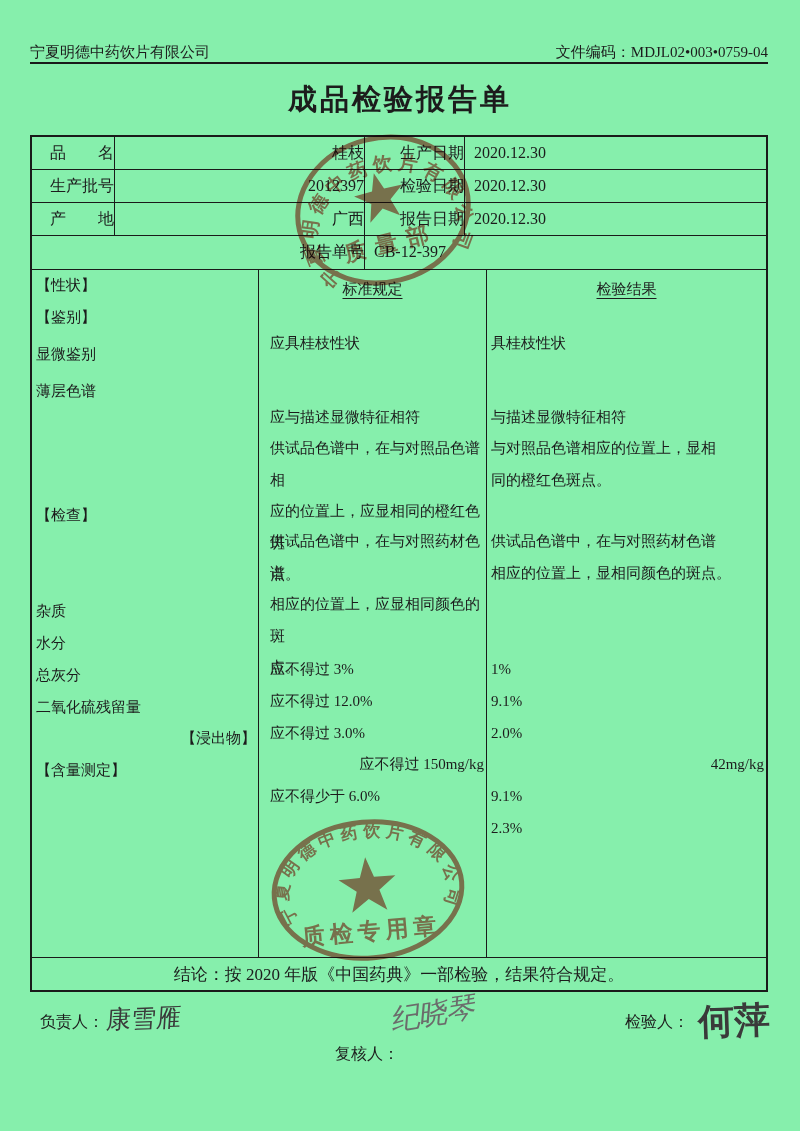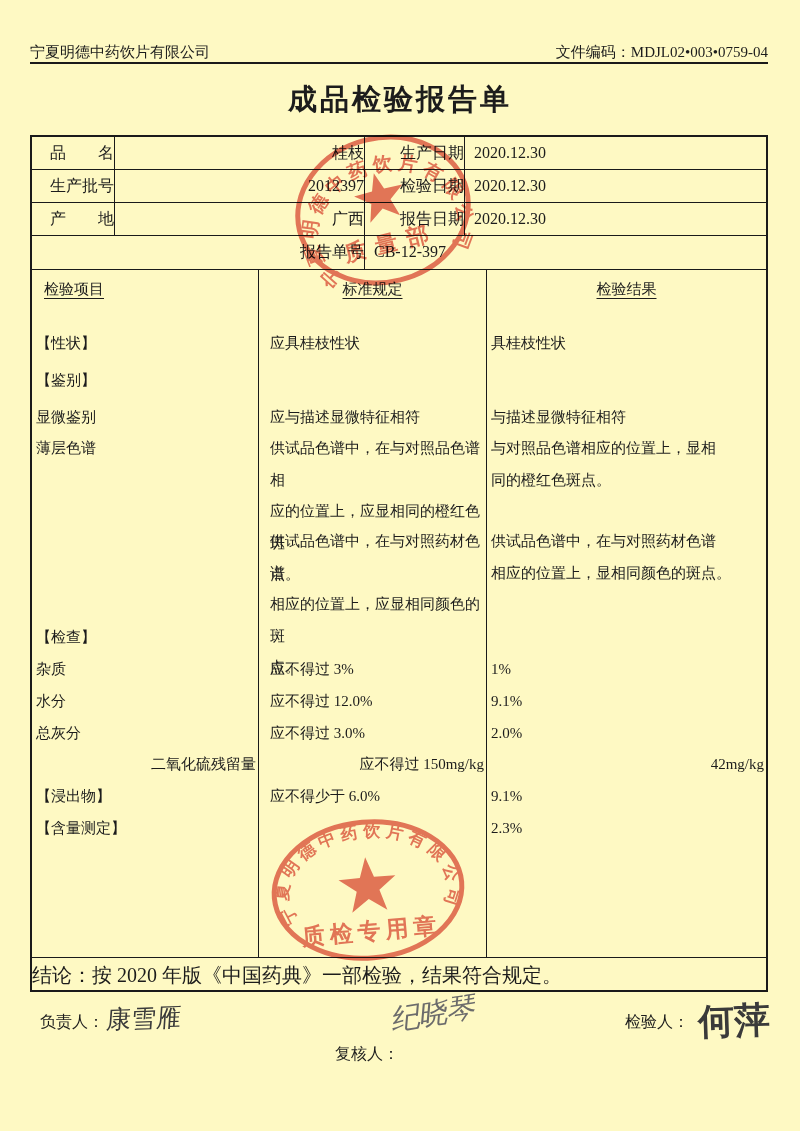--- a/index.html
+++ b/index.html
@@ -1,17 +1,17 @@
 <!DOCTYPE html>
 <html><head>
 <meta charset="utf-8">
 <style>
   html,body{margin:0;padding:0;background:#ffffff;}
   .page{
-    position:relative;width:800px;height:1131px;background:#fef9c3;overflow:hidden;
+    position:relative;width:800px;height:1131px;background:#86efac;overflow:hidden;
     font-family:"Liberation Serif","DejaVu Serif",serif;color:#1c1c1c;
   }
   
   .doc-header{position:absolute;left:30px;top:38px;width:738px;height:24px;
     display:flex;justify-content:space-between;align-items:flex-end;font-size:15px;}
   .header-rule{position:absolute;left:30px;top:62px;width:738px;height:2px;background:#1a1a1a;}
   .doc-title{position:absolute;left:0;top:80px;width:800px;text-align:center;
     font-size:29px;font-weight:bold;letter-spacing:3px;}
   
   .doc-table{position:absolute;left:30px;top:135px;width:738px;height:857px;
@@ -47,21 +47,21 @@
   .trow:nth-child(7){height:32px;}
   .trow:nth-child(8){height:32px;}
   .trow:nth-child(9){height:32px;}
   .trow:nth-child(10){height:31px;}
   .trow:nth-child(11){height:32px;text-align:right;}
   .trow:nth-child(12){height:32px;}
   .trow:nth-child(13){height:145px;}
   .justify-first::first-line{letter-spacing:3.5px;}
   
   .conclusion{width:734px;height:35px;border-top:1.5px solid #1a1a1a;box-sizing:border-box;
-    text-align:left;line-height:34px;font-size:20px;}
+    text-align:center;line-height:34px;font-size:17px;}
   
   .sig-label{position:absolute;font-size:16px;}
   .sig{position:absolute;color:#3a3a3a;}
   .sig-lead{left:106px;top:1002px;font-size:25px;transform:rotate(-2deg) skewX(-6deg);}
   .sig-review{left:392px;top:994px;font-size:29px;color:#6b6b6b;
     transform:rotate(-9deg) skewX(-14deg);letter-spacing:-1px;}
   .sig-inspector{left:698px;top:997px;font-size:36px;font-weight:600;transform:rotate(-2deg);}
   
   .stamp{position:absolute;pointer-events:none;mix-blend-mode:multiply;opacity:.82;}
   .stamp text{font-family:"Liberation Serif","DejaVu Serif",serif;font-weight:bold;}
@@ -96,21 +96,20 @@
       <div class="cell br">广西</div>
       <div class="cell br">报告日期</div>
       <div class="cell">2020.12.30</div>
 
       <div class="cell br nb span2">报告单号</div>
       <div class="cell nb span2">CB-12-397</div>
     </div>
 
     <div class="results">
       <div class="rcol rcol-item" id="col-item">
-        <div class="col-head head-left"><span>检验项目</span></div>
       <div class="trow">【性状】</div>
           <div class="trow">【鉴别】</div>
           <div class="trow">显微鉴别</div>
           <div class="trow">薄层色谱</div>
           <div class="trow"></div>
           <div class="trow">【检查】</div>
           <div class="trow">杂质</div>
           <div class="trow">水分</div>
           <div class="trow">总灰分</div>
           <div class="trow">二氧化硫残留量</div>

